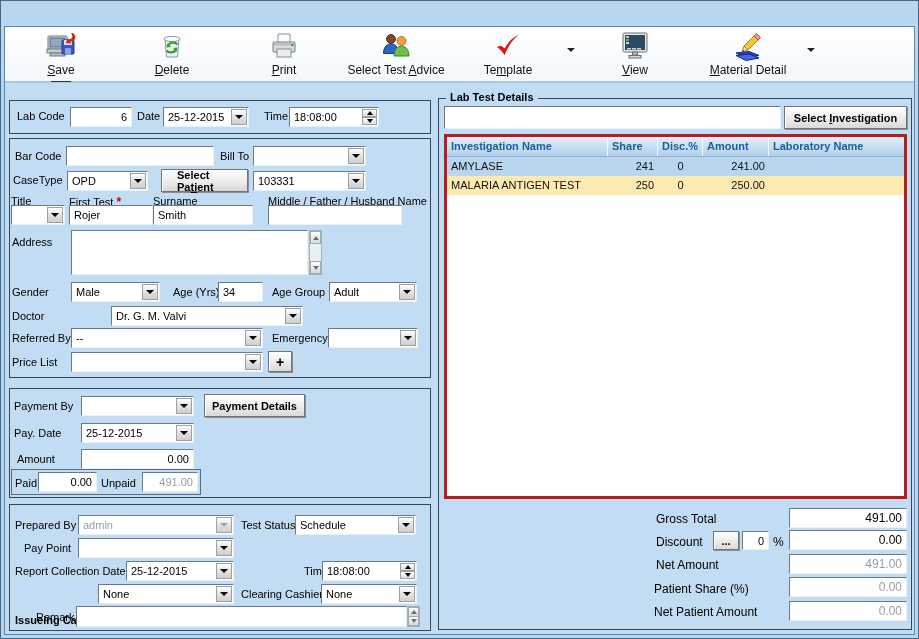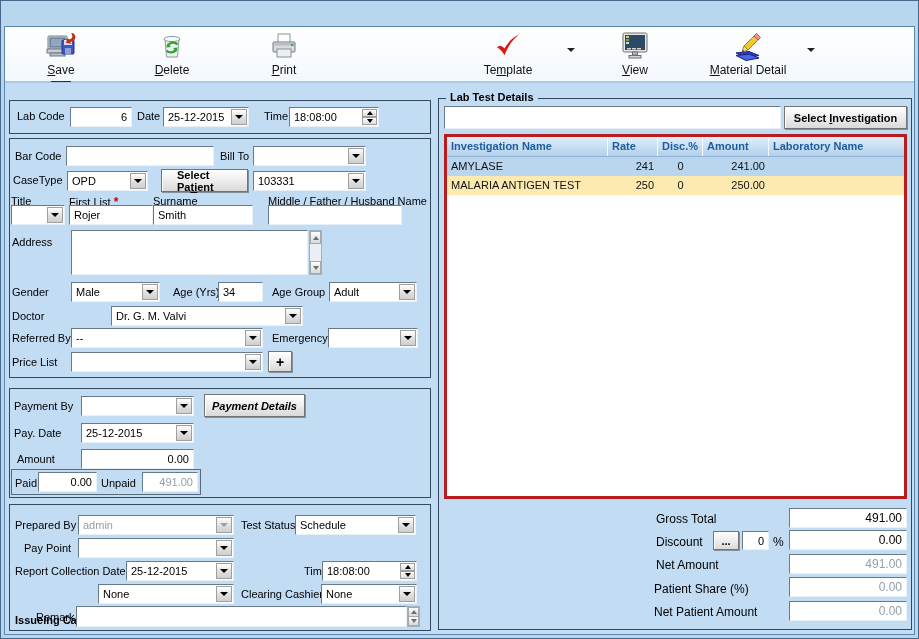--- a/index.html
+++ b/index.html
@@ -117,20 +117,31 @@
         <path d="M10 4 h12 v9 h-12 z" fill="#fdfdfd" stroke="#8a9096"></path>
         <rect x="5" y="12" width="22" height="10" rx="1" fill="#d7dade" stroke="#70787f"></rect>
         <rect x="6" y="12.5" width="20" height="3" fill="#b9bec4"></rect>
         <rect x="9" y="19" width="14" height="8" fill="#eceff1" stroke="#8a9096"></rect>
         <rect x="23" y="14" width="2.4" height="2" fill="#4aa34a"></rect>
       </svg>
     </span>
     <span class="tlabel"><span></span><span class="mn">P</span><span>rint</span></span>
   </div>
 
+  <div class="tool" style="left:338px;width:114px;">
+    <span class="ticon">
+      <svg viewBox="0 0 32 32">
+        <circle cx="11" cy="9" r="4.4" fill="#7a4a28" stroke="#4c2a12"></circle>
+        <path d="M3.5 23.5 c0 -7 4 -9.8 7.5 -9.8 c3.5 0 7.5 2.8 7.5 9.8 z" fill="#2f63c4" stroke="#1b3c84"></path>
+        <circle cx="21.5" cy="11" r="4.4" fill="#f0a23c" stroke="#b06a14"></circle>
+        <path d="M14 26 c0 -7 4 -9.8 7.5 -9.8 c3.5 0 7.5 2.8 7.5 9.8 z" fill="#6cc04a" stroke="#3a8424"></path>
+      </svg>
+    </span>
+    <span class="tlabel"><span>Select Test </span><span class="mn">A</span><span>dvice</span></span>
+  </div>
 
   <div class="tool" style="left:464px;width:86px;">
     <span class="ticon">
       <svg viewBox="0 0 32 32">
         <path d="M5 17.5 c3 1.2 6 4.8 7.5 7.8 c3 -8.5 8.5 -16 14.5 -20.8 c-6.5 2.8 -11.5 8.5 -14.5 14 c-2 -2.6 -4.5 -3.4 -7.5 -1 z" fill="#dd1a10"></path>
       </svg>
     </span>
     <span class="tlabel"><span>Te</span><span class="mn">m</span><span>plate</span></span>
   </div>
   <span class="ddarrow" style="left:566px;top:47px;"></span>
@@ -213,21 +224,21 @@
       <span><span>Select Pa</span><span class="mn">ti</span><span>ent</span></span>
     </div>
   <div class="combo" style="left:252px;top:170px;width:113px;height:20px;">
     <span class="cval">103331</span>
     <span class="cbtn">
         <span class="tri-d"></span>
       </span>
   </div>
 
   <div class="lbl" style="left:10px;top:194px;">Title</div>
-  <div class="lbl" style="left:68px;top:194px;"><span>First List</span> <span class="star">*</span></div>
+  <div class="lbl" style="left:68px;top:194px;"><span>First Test</span> <span class="star">*</span></div>
   <div class="lbl" style="left:152px;top:194px;">Surname</div>
   <div class="lbl" style="left:267px;top:194px;">Middle / Father / Husband Name</div>
 
   <div class="combo" style="left:10px;top:204px;width:54px;height:20px;">
     <span class="cval"></span>
     <span class="cbtn">
         <span class="tri-d"></span>
       </span>
   </div>
   <input class="fld" style="left: 68px; top: 204px; width: 84px; height: 20px;" value="Rojer">
@@ -295,21 +306,21 @@
   <div class="btn" style="left:267px;top:350px;width:24px;height:21px;font-size:14px;">+</div>
 
   <div class="gbox" style="left:8px;top:387px;width:422px;height:110px;"></div>
   <div class="lbl" style="left:13px;top:399px;">Payment By</div>
   <div class="combo" style="left:80px;top:395px;width:113px;height:20px;">
     <span class="cval"></span>
     <span class="cbtn">
         <span class="tri-d"></span>
       </span>
   </div>
-  <div class="btn" style="left:203px;top:393px;width:101px;height:23px;font-style:italic;">Payment Details</div>
+  <div class="btn" style="left:203px;top:393px;width:101px;height:23px;">Payment Details</div>
 
   <div class="lbl" style="left:13px;top:426px;">Pay. Date</div>
   <div class="combo" style="left:80px;top:422px;width:113px;height:20px;">
     <span class="cval">25-12-2015</span>
     <span class="cbtn">
         <span class="tri-d"></span>
       </span>
   </div>
 
   <div class="lbl" style="left:16px;top:452px;">Amount</div>
@@ -395,21 +406,21 @@
   <div class="gcaption" style="left:445px;top:90px;">Lab Test Details</div>
 
   <input class="fld" style="left: 443px; top: 105px; width: 337px; height: 23px;" value="">
   <div class="btn" style="left:783px;top:105px;width:123px;height:23px;">
       <span><span>Select </span><span class="mn">I</span><span>nvestigation</span></span>
     </div>
 
   <div class="grid" style="left:443px;top:133px;width:463px;height:365px;">
     <div class="ghead">
       <span class="gh" style="width:161px;">Investigation Name</span>
-      <span class="gh" style="width:50px;">Rate</span>
+      <span class="gh" style="width:50px;">Share</span>
       <span class="gh" style="width:45px;">Disc.%</span>
       <span class="gh" style="width:66px;">Amount</span>
       <span class="gh" style="flex:1;border-right:none;">Laboratory Name</span>
     </div>
     <div class="grow rowblue">
       <span class="gc" style="width:161px;">AMYLASE</span>
       <span class="gc ar" style="width:50px;">241</span>
       <span class="gc ac" style="width:45px;">0</span>
       <span class="gc ar" style="width:66px;">241.00</span>
       <span class="gc" style="flex:1;"></span>

